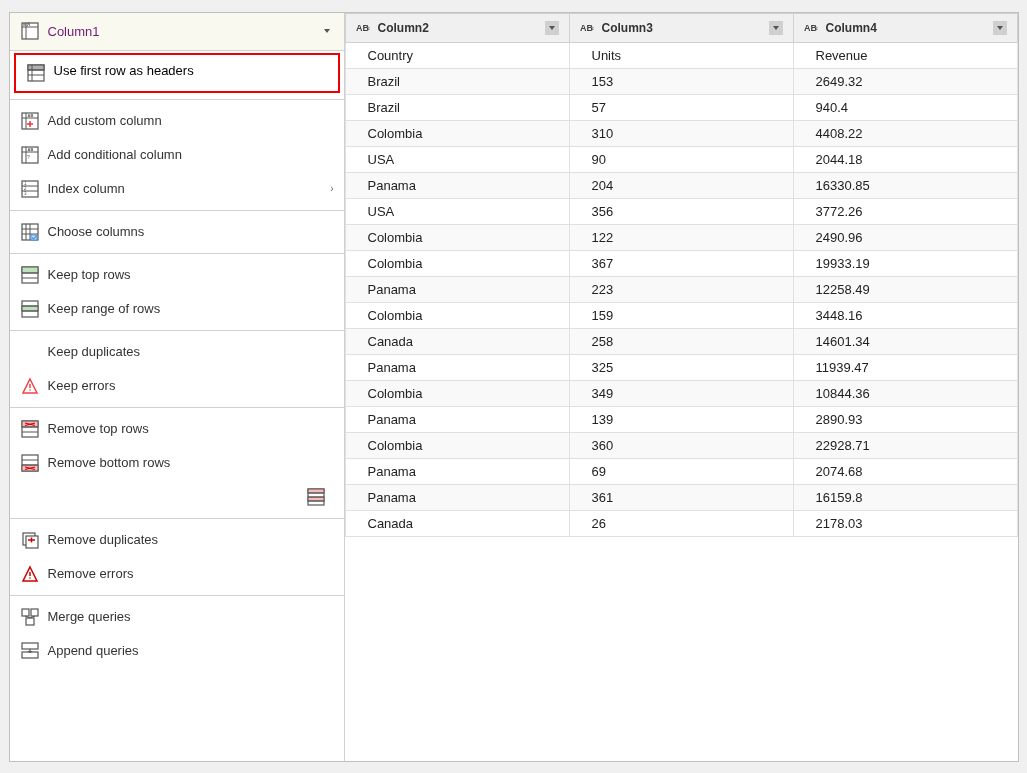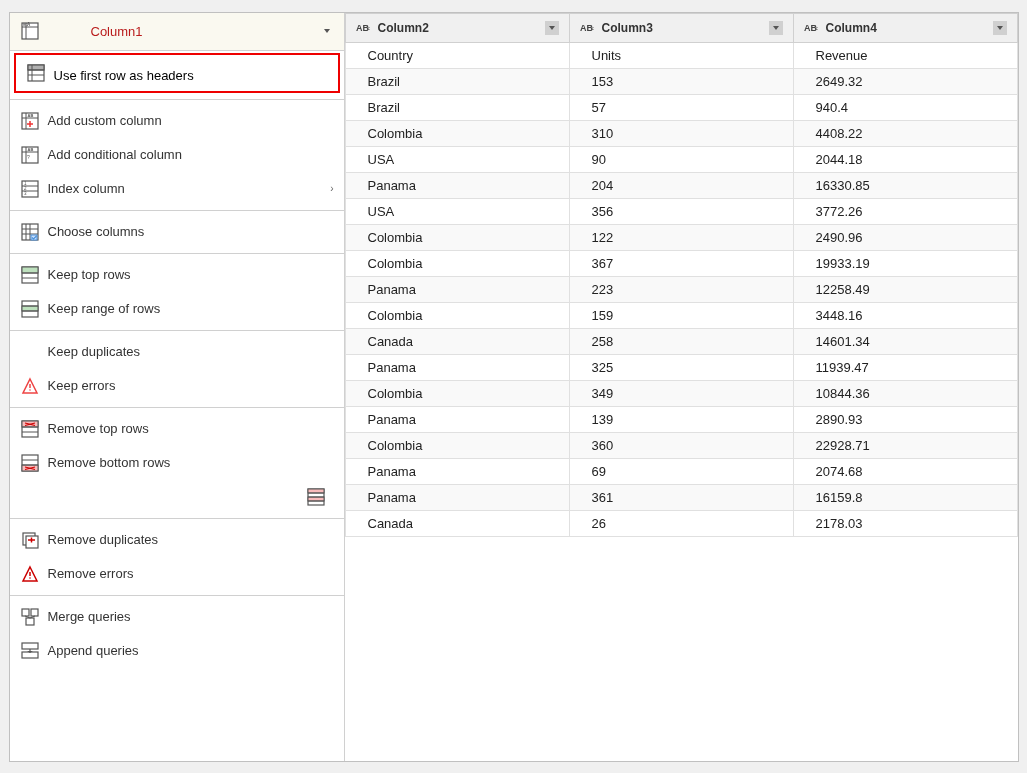--- a/index.html
+++ b/index.html
@@ -39,38 +39,37 @@
       display: flex;
       align-items: center;
       padding: 6px 10px;
       background: #faf9f0;
       border-bottom: 1px solid #d0d0d0;
       height: 38px;
     }
 
     .header-col-label {
       font-size: 13px;
-      color: #b91c1c;
+      color: #701a75;
       font-weight: 400;
-      margin-left: 43px;
     }
 
     .header-dropdown-arrow {
       margin-left: auto;
       width: 14px;
       height: 14px;
       display: flex;
       align-items: center;
       justify-content: center;
     }
 
     
     .menu-item-highlighted {
       display: flex;
-      align-items: flex-end;
+      align-items: flex-start;
       padding: 8px 10px;
       background: #fff;
       border: 2px solid #e00;
       margin: 2px 4px;
       cursor: pointer;
     }
 
     .menu-item {
       display: flex;
       align-items: center;

